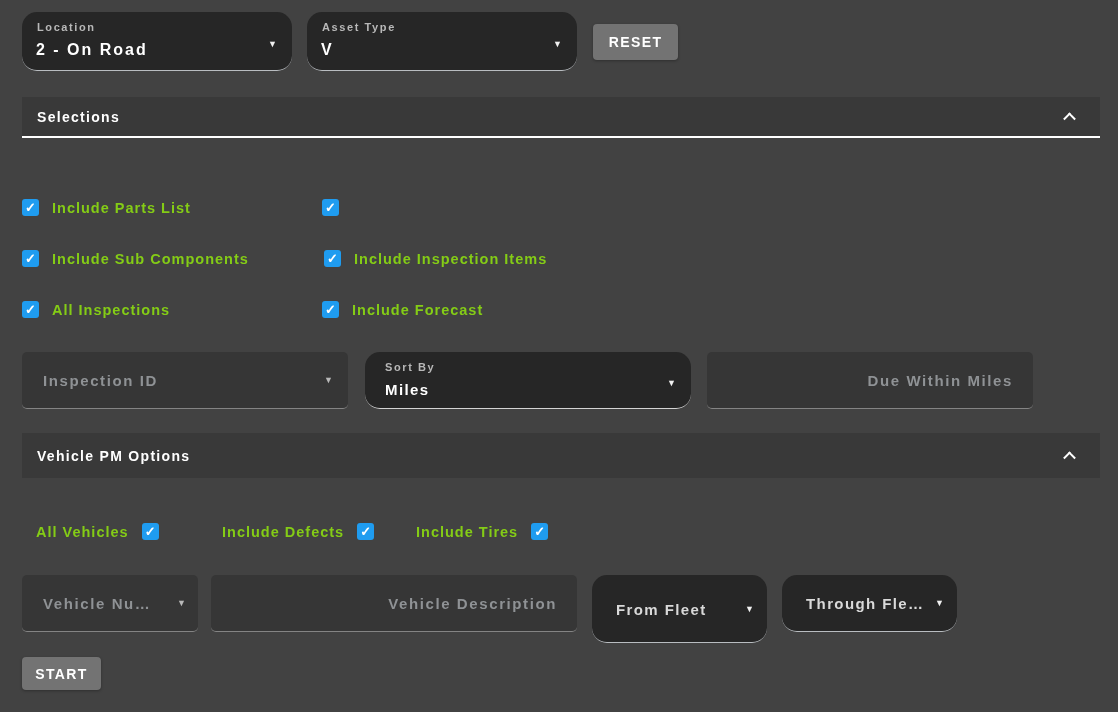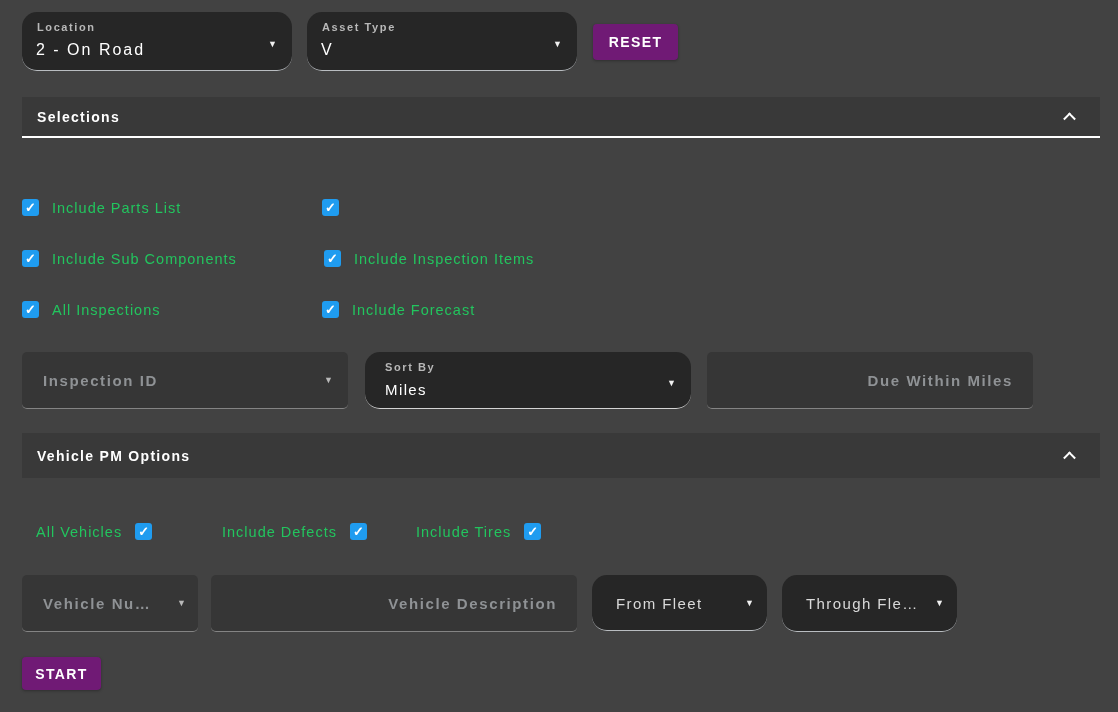--- a/index.html
+++ b/index.html
@@ -23,21 +23,21 @@
     top: 9px; left: 15px;
     font-size: 11px;
     color: #b8b8b8;
     letter-spacing: 1.6px;
     font-weight: bold;
   }
   .select-dark .fld-value {
     position: absolute;
     bottom: 11px; left: 14px;
     font-size: 16px;
-    font-weight: normal;
+    font-weight: bold;
     color: #ffffff;
     letter-spacing: 2px;
     white-space: nowrap;
   }
   .caret {
     position: absolute;
     right: 15px; top: 50%;
     transform: translateY(-50%);
     font-size: 9px;
     color: #f0f0f0;
@@ -82,21 +82,21 @@
     transform: translateY(-50%);
     left: 24px;
     font-size: 15px;
     color: #d9d9d9;
     letter-spacing: 1.4px;
   }
 
   
   .btn {
     position: absolute;
-    background: #701a75;
+    background: #737373;
     border: none;
     border-radius: 4px;
     color: #ffffff;
     font-family: "Liberation Sans", sans-serif;
     font-weight: bold;
     font-size: 14px;
     letter-spacing: 1.4px;
     cursor: pointer;
     display: flex;
     align-items: center;
@@ -150,22 +150,22 @@
     content: "✓";
     position: absolute;
     left: 50%; top: 50%;
     transform: translate(-50%, -52%);
     color: #ffffff;
     font-size: 13px;
     font-weight: bold;
   }
   .cb-label {
     font-size: 14.5px;
-    font-weight: normal;
-    color: #22c55e;
+    font-weight: bold;
+    color: #84cc16;
     letter-spacing: 1px;
     white-space: nowrap;
   }
 </style>
 </head>
 <body>
 
 <div class="select-dark" style="left:22px; top:12px; width:270px; height:59px;">
   <span class="fld-label">Location</span>
   <span class="fld-value">2 - On Road</span>
@@ -245,21 +245,21 @@
 
 <div class="field-light" style="left:22px; top:575px; width:176px; height:57px;">
   <span class="ph">Vehicle Nu…</span>
   <span class="caret" style="right:12px;">▼</span>
 </div>
 
 <div class="field-light" style="left:211px; top:575px; width:366px; height:57px;">
   <input type="text" placeholder="Vehicle Description" style="">
 </div>
 
-<div class="select-dark value-only" style="left:592px; top:575px; width:175px; height:56px;">
+<div class="select-dark value-only" style="left:592px; top:575px; width:175px; height:68px;">
   <span class="fld-value">From Fleet</span>
   <span class="caret" style="right:13px;">▼</span>
 </div>
 
 <div class="select-dark value-only" style="left:782px; top:575px; width:175px; height:57px;">
   <span class="fld-value">Through Fle…</span>
   <span class="caret" style="right:13px;">▼</span>
 </div>
 
 <button class="btn" style="left:22px; top:657px; width:79px; height:33px;">START</button>

